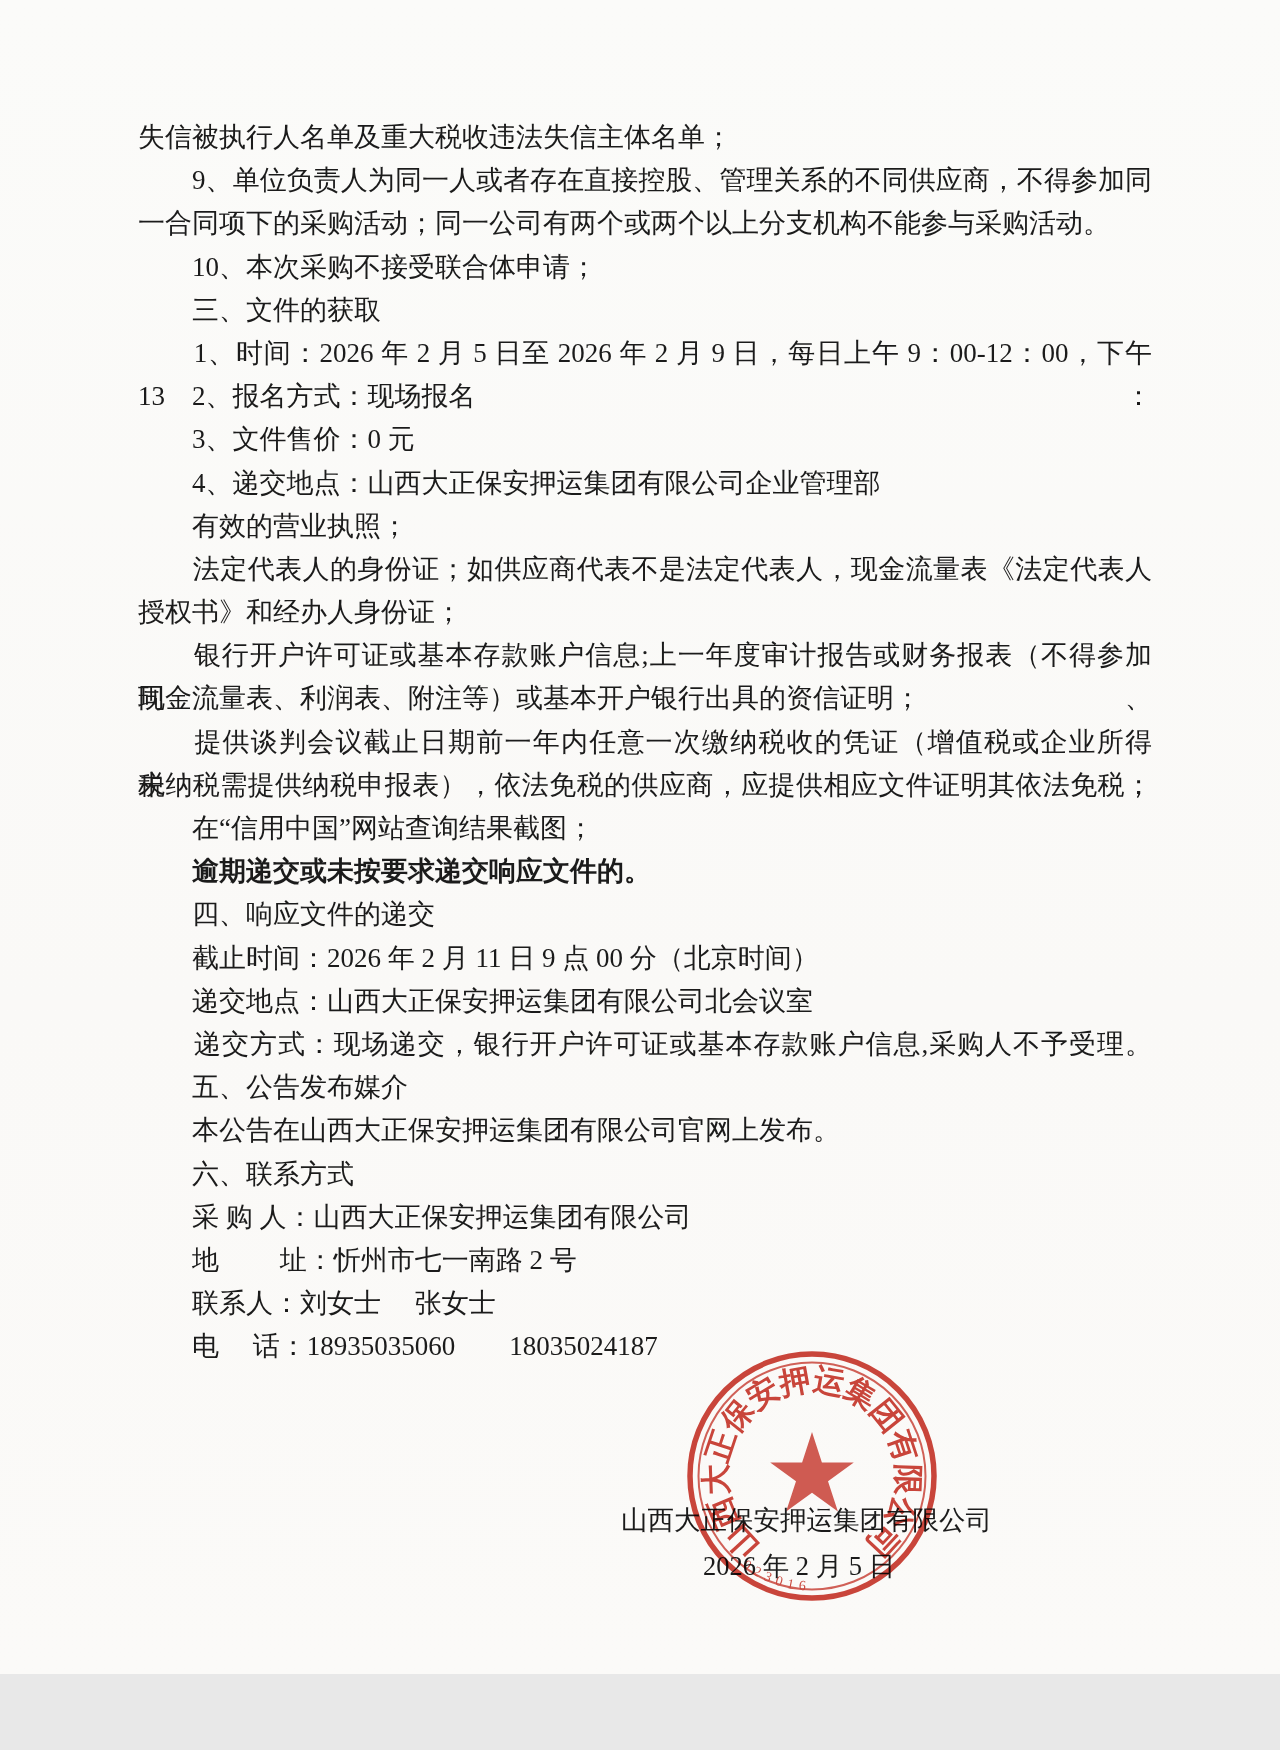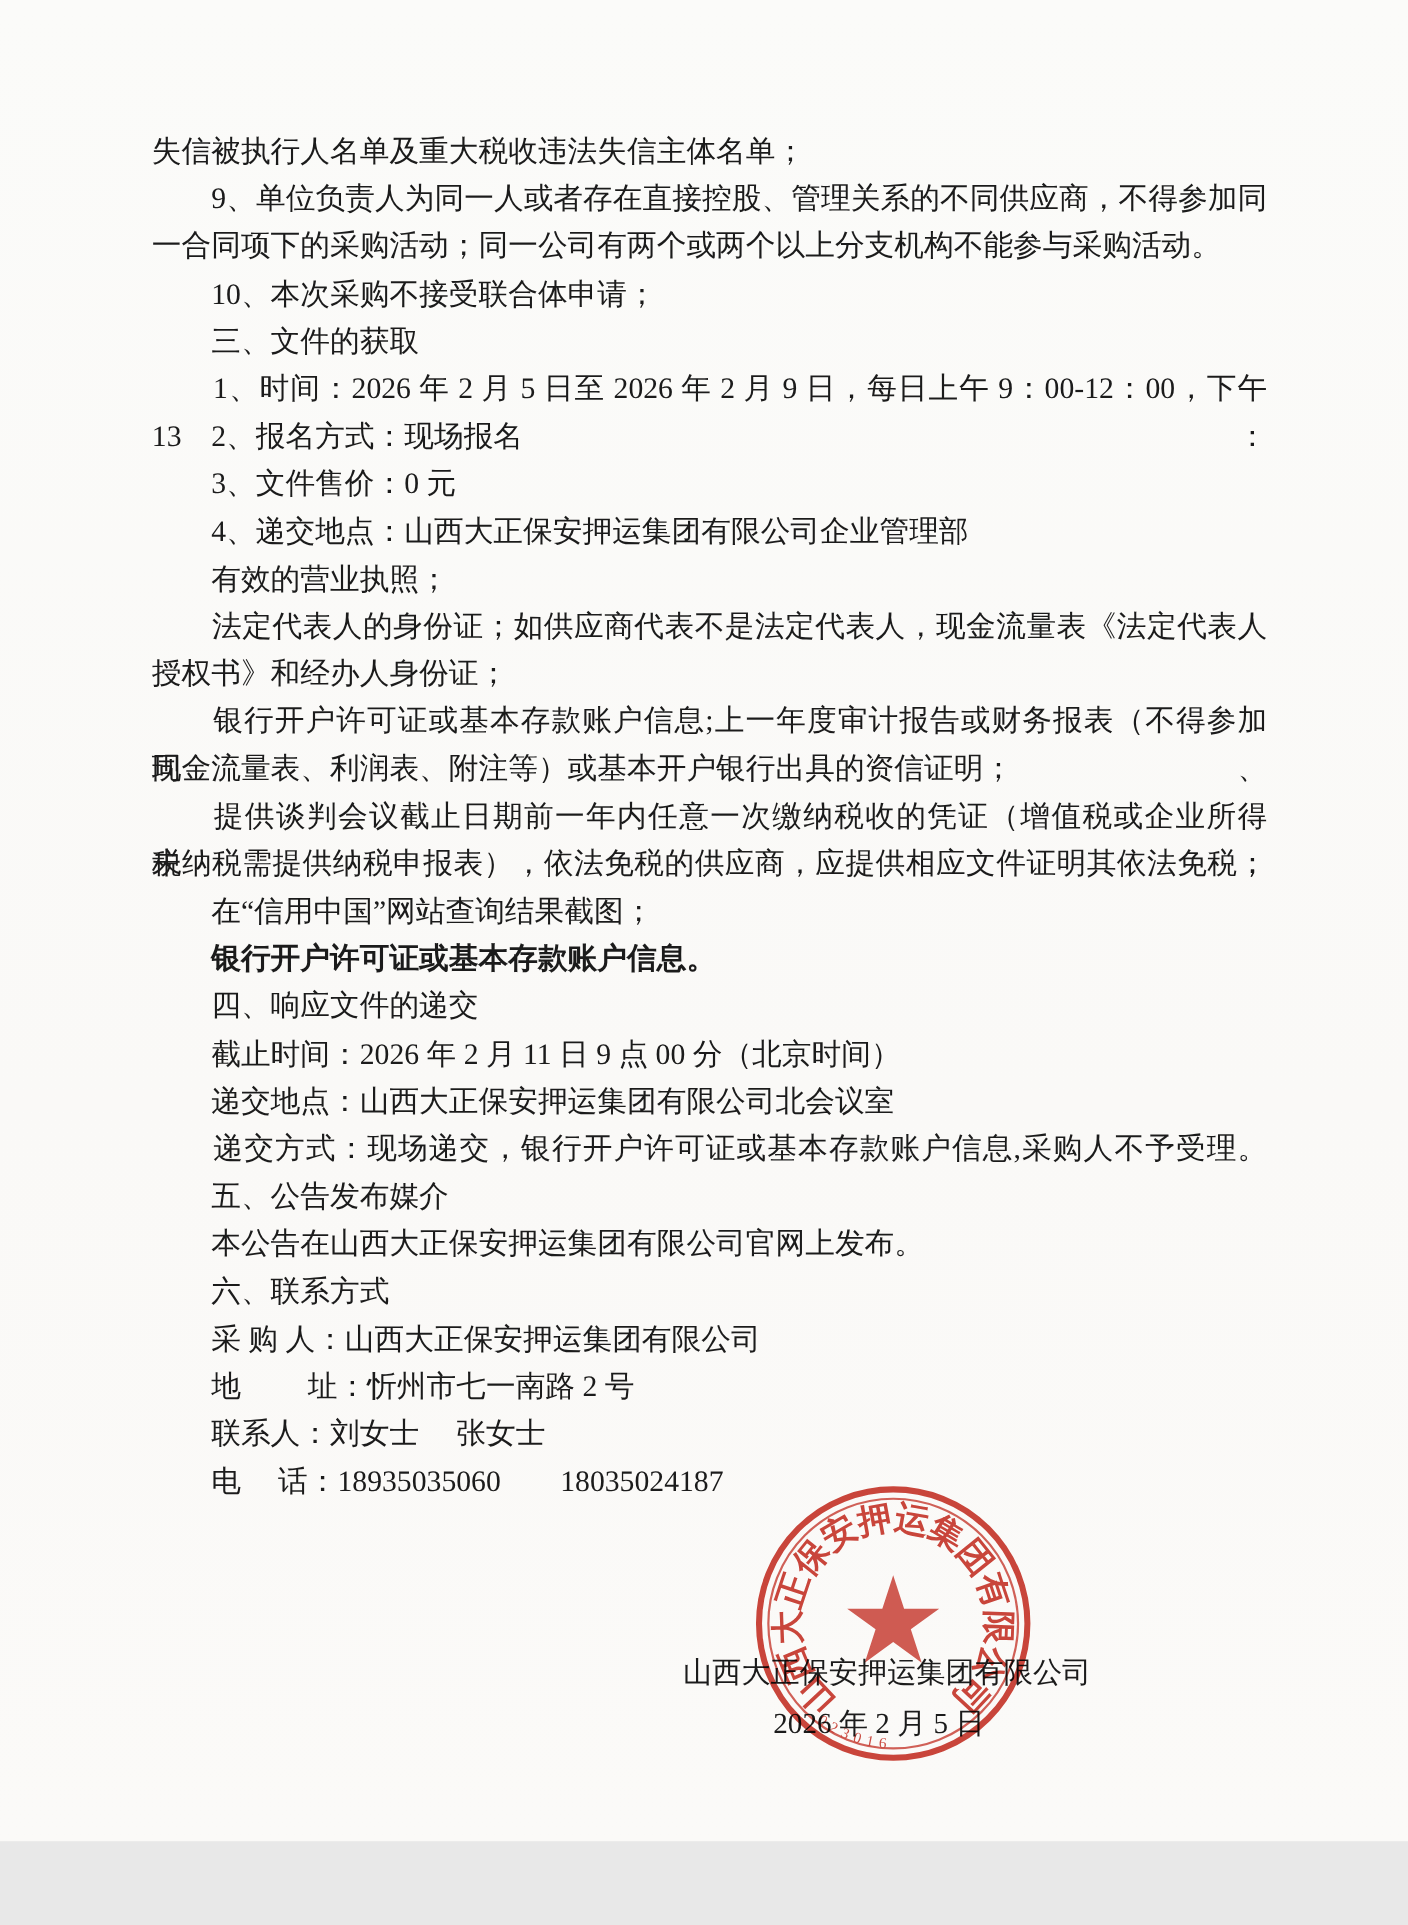--- a/index.html
+++ b/index.html
@@ -60,21 +60,21 @@
       <div class="ln">　　3、文件售价：0 元</div>
       <div class="ln">　　4、递交地点：山西大正保安押运集团有限公司企业管理部</div>
       <div class="ln">　　有效的营业执照；</div>
       <div class="ln j">　　法定代表人的身份证；如供应商代表不是法定代表人，现金流量表《法定代表人</div>
       <div class="ln">授权书》和经办人身份证；</div>
       <div class="ln j">　　银行开户许可证或基本存款账户信息;上一年度审计报告或财务报表（不得参加同、</div>
       <div class="ln">现金流量表、利润表、附注等）或基本开户银行出具的资信证明；</div>
       <div class="ln j">　　提供谈判会议截止日期前一年内任意一次缴纳税收的凭证（增值税或企业所得税，</div>
       <div class="ln j">未纳税需提供纳税申报表），依法免税的供应商，应提供相应文件证明其依法免税；</div>
       <div class="ln">　　在“信用中国”网站查询结果截图；</div>
-      <div class="ln b">　　银行开户许可证或基本存款账户信息。</div>
+      <div class="ln b">　　逾期递交或未按要求递交响应文件的。</div>
       <div class="ln">　　四、响应文件的递交</div>
       <div class="ln">　　截止时间：2026 年 2 月 11 日 9 点 00 分（北京时间）</div>
       <div class="ln">　　递交地点：山西大正保安押运集团有限公司北会议室</div>
       <div class="ln j">　　递交方式：现场递交，银行开户许可证或基本存款账户信息,采购人不予受理。</div>
       <div class="ln">　　五、公告发布媒介</div>
       <div class="ln">　　本公告在山西大正保安押运集团有限公司官网上发布。</div>
       <div class="ln">　　六、联系方式</div>
       <div class="ln">　　采 购 人：山西大正保安押运集团有限公司</div>
       <div class="ln">　　地　　 址：忻州市七一南路 2 号</div>
       <div class="ln">　　联系人：刘女士　 张女士</div>

